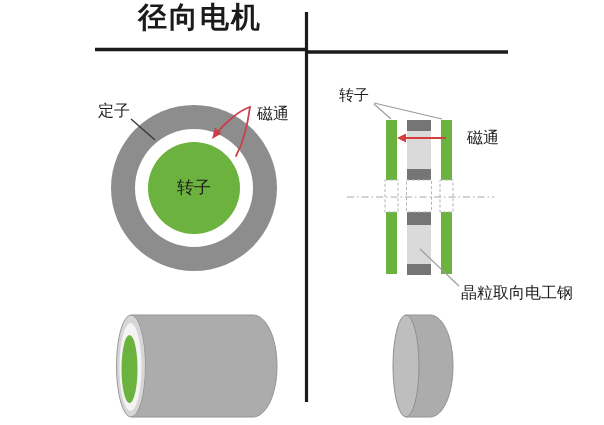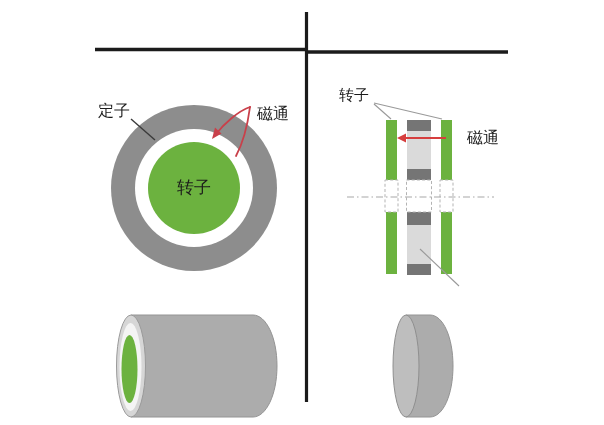--- a/index.html
+++ b/index.html
@@ -108,20 +108,22 @@
       <ellipse class="cyl-ring" cx="130.5" cy="367" rx="11" ry="44"></ellipse>
       <ellipse class="rotor-fill" cx="129.5" cy="369" rx="8" ry="34"></ellipse>
     </g>
 
     <g>
       <path class="cyl-body" d="M406,315 L430,315 C443,315 453,337 453,366 C453,395 443,417 430,417 L406,417 Z"></path>
       <ellipse class="cyl-face2" cx="406" cy="366" rx="13" ry="51"></ellipse>
     </g>
   </svg>
 
+  <div class="lbl title title-left">径向电机</div>
 
   <div class="lbl stator-label">定子</div>
   <div class="lbl radial-flux-label">磁通</div>
   <div class="lbl radial-rotor-label">转子</div>
 
   <div class="lbl axial-rotor-label">转子</div>
   <div class="lbl axial-flux-label">磁通</div>
+  <div class="lbl steel-label">晶粒取向电工钢</div>
 </div>
 
 </body></html>

